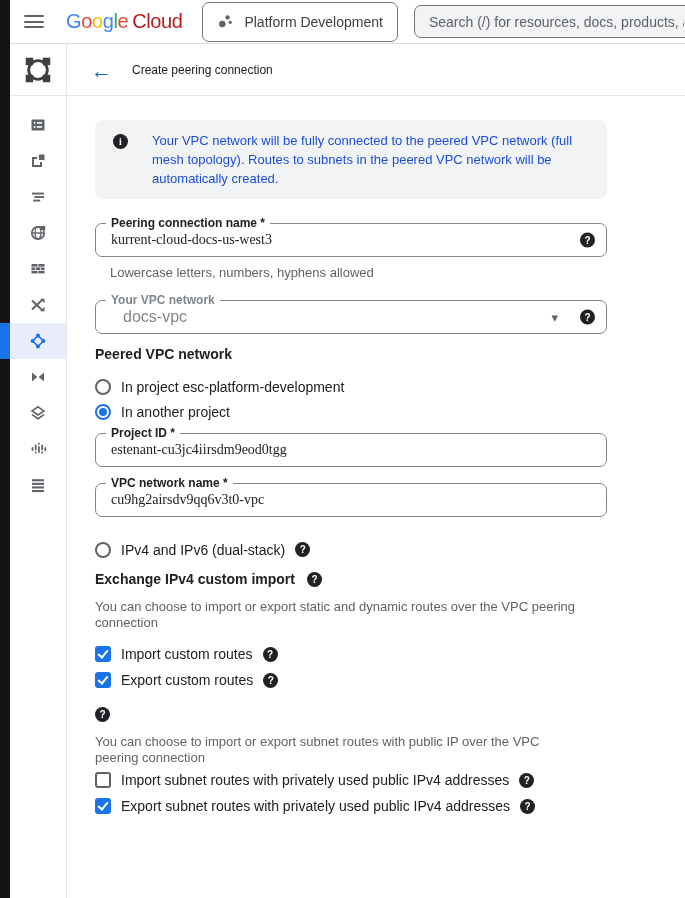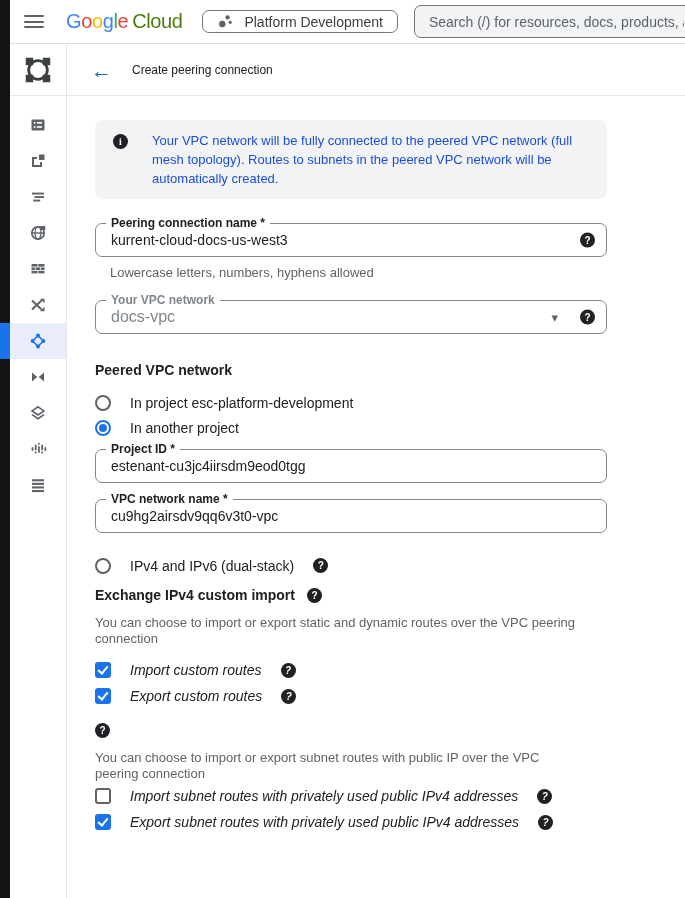--- a/index.html
+++ b/index.html
@@ -12,23 +12,23 @@
   .edge-strip { position:absolute; left:0; top:0; width:10px; height:100%; background:#141414; z-index:4; }
   .app-header {
     position:absolute; left:10px; top:0; right:0; height:44px; background:#fff;
     border-bottom:1px solid #dcdee1; display:flex; align-items:center; padding-left:14px; z-index:8;
   }
   .menu-btn { width:20px; display:flex; flex-direction:column; gap:3.5px; cursor:pointer; }
   .menu-btn span { height:2px; background:#5f6368; border-radius:1px; }
   .logo { margin-left:22px; font-size:20px; letter-spacing:-0.4px; white-space:nowrap; cursor:pointer; }
   .logo .l0{color:#4285F4}.logo .l1{color:#EA4335}.logo .l2{color:#FBBC05}
   .logo .l3{color:#4285F4}.logo .l4{color:#34A853}.logo .l5{color:#EA4335}
-  .logo .cloud { color:#4d7c0f; margin-left:4px; }
+  .logo .cloud { color:#b91c1c; margin-left:4px; }
   .project-btn {
-    margin-left:20px; height:23px; border:1px solid #747775; border-radius:7px; background:#fff;
+    margin-left:20px; height:40px; border:1px solid #747775; border-radius:7px; background:#fff;
     display:flex; align-items:center; gap:10px; padding:6px 14px; font-size:14px; color:#3c4043;
     cursor:pointer; white-space:nowrap;
   }
   .search-bar {
     margin-left:16px; flex:1; height:33px; margin-right:-14px;
     background:#f1f3f4; border:1px solid #747775; border-radius:7px;
     display:flex; align-items:center; padding:0 14px;
   }
   .search-bar input {
     border:none; outline:none; background:transparent; width:100%;
@@ -68,47 +68,47 @@
   .banner-text { font-size:13px; line-height:19px; color:#1d4ed8; width:438px; }
   .field {
     position:relative; width:512px; height:34px; border:1px solid #80868b; border-radius:7px; background:#fff;
   }
   .field-label {
     position:absolute; top:-8px; left:10px; background:#fff; padding:0 5px;
     font-size:12px; font-weight:700; color:#202124; white-space:nowrap;
   }
   .field input.field-value {
     width:100%; height:100%; border:none; outline:none; background:transparent; border-radius:7px;
-    font-size:14px; color:#202124; padding:0 40px 0 15px; font-family:Liberation Sans, sans-serif;
+    font-size:14px; color:#202124; padding:0 40px 0 15px; font-family:Liberation Serif, serif;
   }
   .field.disabled .field-label { color:#80868b; font-weight:700; }
   .field .select-value { font-size:16px; line-height:32px; padding-left:15px; color:#80868b; }
   .caret { position:absolute; right:48px; top:50%; transform:translateY(-50%); color:#5f6368; font-size:13px; }
   .help-in-field { position:absolute; right:11px; top:50%; transform:translateY(-50%); }
   .help-icon {
     display:inline-flex; flex:none; width:15px; height:15px; border-radius:50%; background:#202124; color:#fff;
     font-size:10px; font-weight:700; align-items:center; justify-content:center; cursor:pointer;
   }
   .helper-text { font-size:13px; color:#5f6368; margin:8px 0 20px 15px; }
-  .gap26 { margin-bottom:28px; }
+  .gap26 { margin-bottom:12px;padding-left:12px; }
   .section-heading { font-size:14px; font-weight:700; color:#202124; display:flex; align-items:center; gap:12px; margin-bottom:12px; }
   .section-desc { font-size:13px; color:#5f6368; line-height:16px; margin-bottom:10px; }
-  .choice-row { display:flex; align-items:center; gap:19px; height:25px; cursor:pointer; }
+  .choice-row { display:flex; align-items:center; gap:10px; height:25px; cursor:pointer; }
   .choice-label { font-size:14px; color:#202124; }
   .radio { flex:none; width:16px; height:16px; border:2px solid #5f6368; border-radius:50%; background:#fff; }
   .radio.selected { border-color:#1a73e8; }
   .radio.selected::after { content:""; display:block; width:8px; height:8px; margin:2px; border-radius:50%; background:#1a73e8; }
   .checkbox { flex:none; width:16px; height:16px; border-radius:3px; }
   .checkbox.checked { background:#1a73e8; }
   .checkbox.checked::after {
     content:""; display:block; width:4px; height:8px; margin:1.5px 0 0 5px;
     border-right:2px solid #fff; border-bottom:2px solid #fff; transform:rotate(40deg);
   }
   .checkbox.unchecked { border:2px solid #5f6368; background:#fff; }
-  .rows26 .choice-row { height:26px;font-style:italic; } .mt16 { margin-top:9px; } .mt14 { margin-top:14px; }
+  .rows26 .choice-row { height:26px; } .mt16 { margin-top:9px; } .mt14 { margin-top:14px; }
   .gap16 { margin-bottom:16px; } .gap20 { margin-bottom:20px; }
   .desc2 { width:470px; margin-bottom:1px; }
   svg { display:block; }
 </style>
 </head>
 <body>
 
 <div class="edge-strip"></div>
 
 <div class="app-header">

